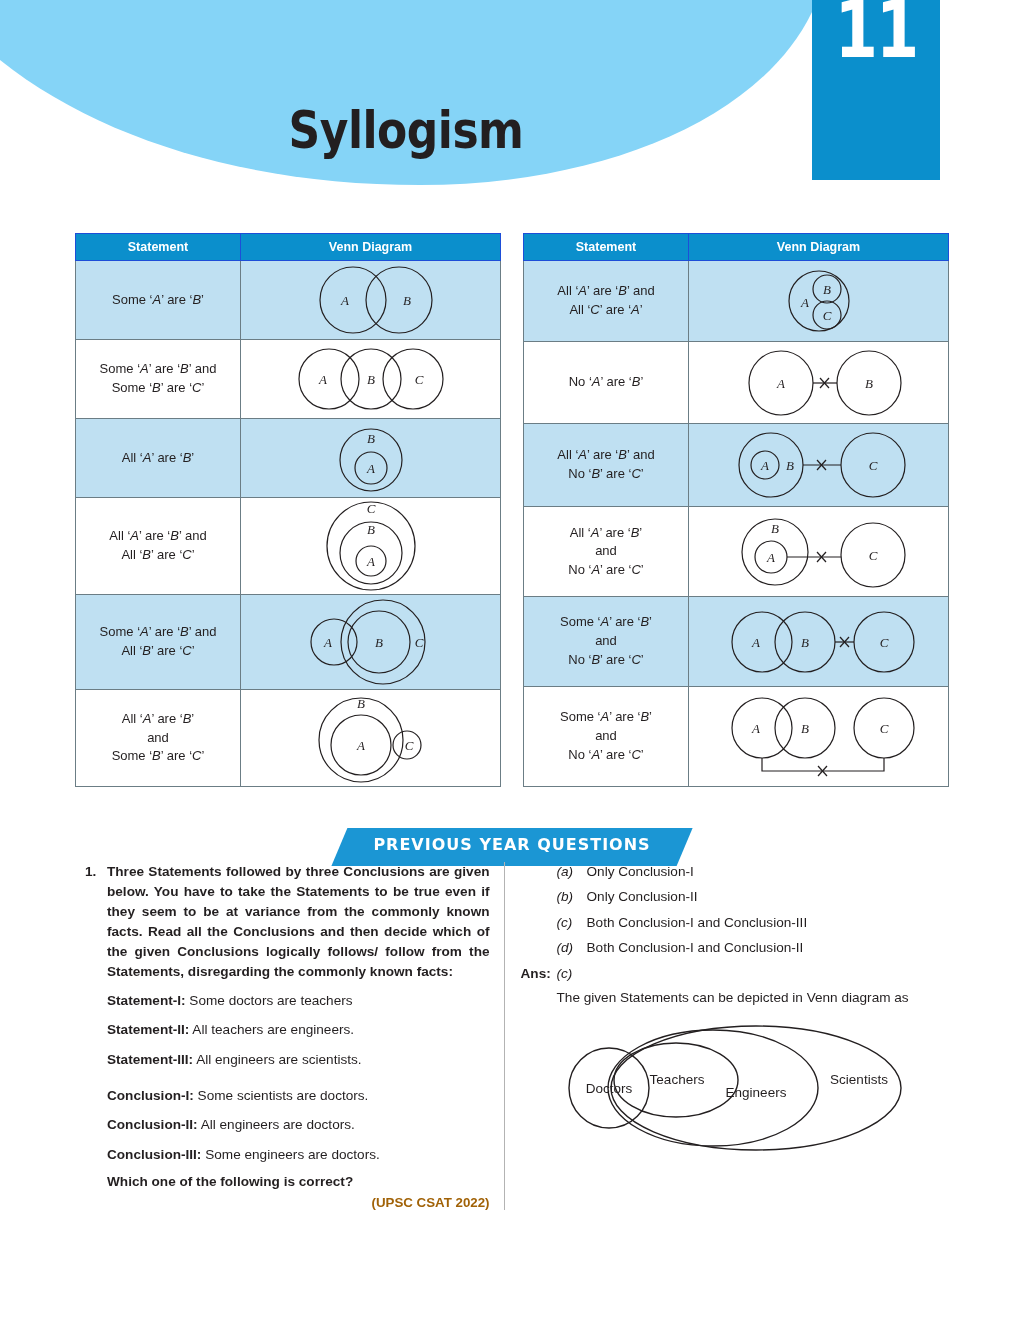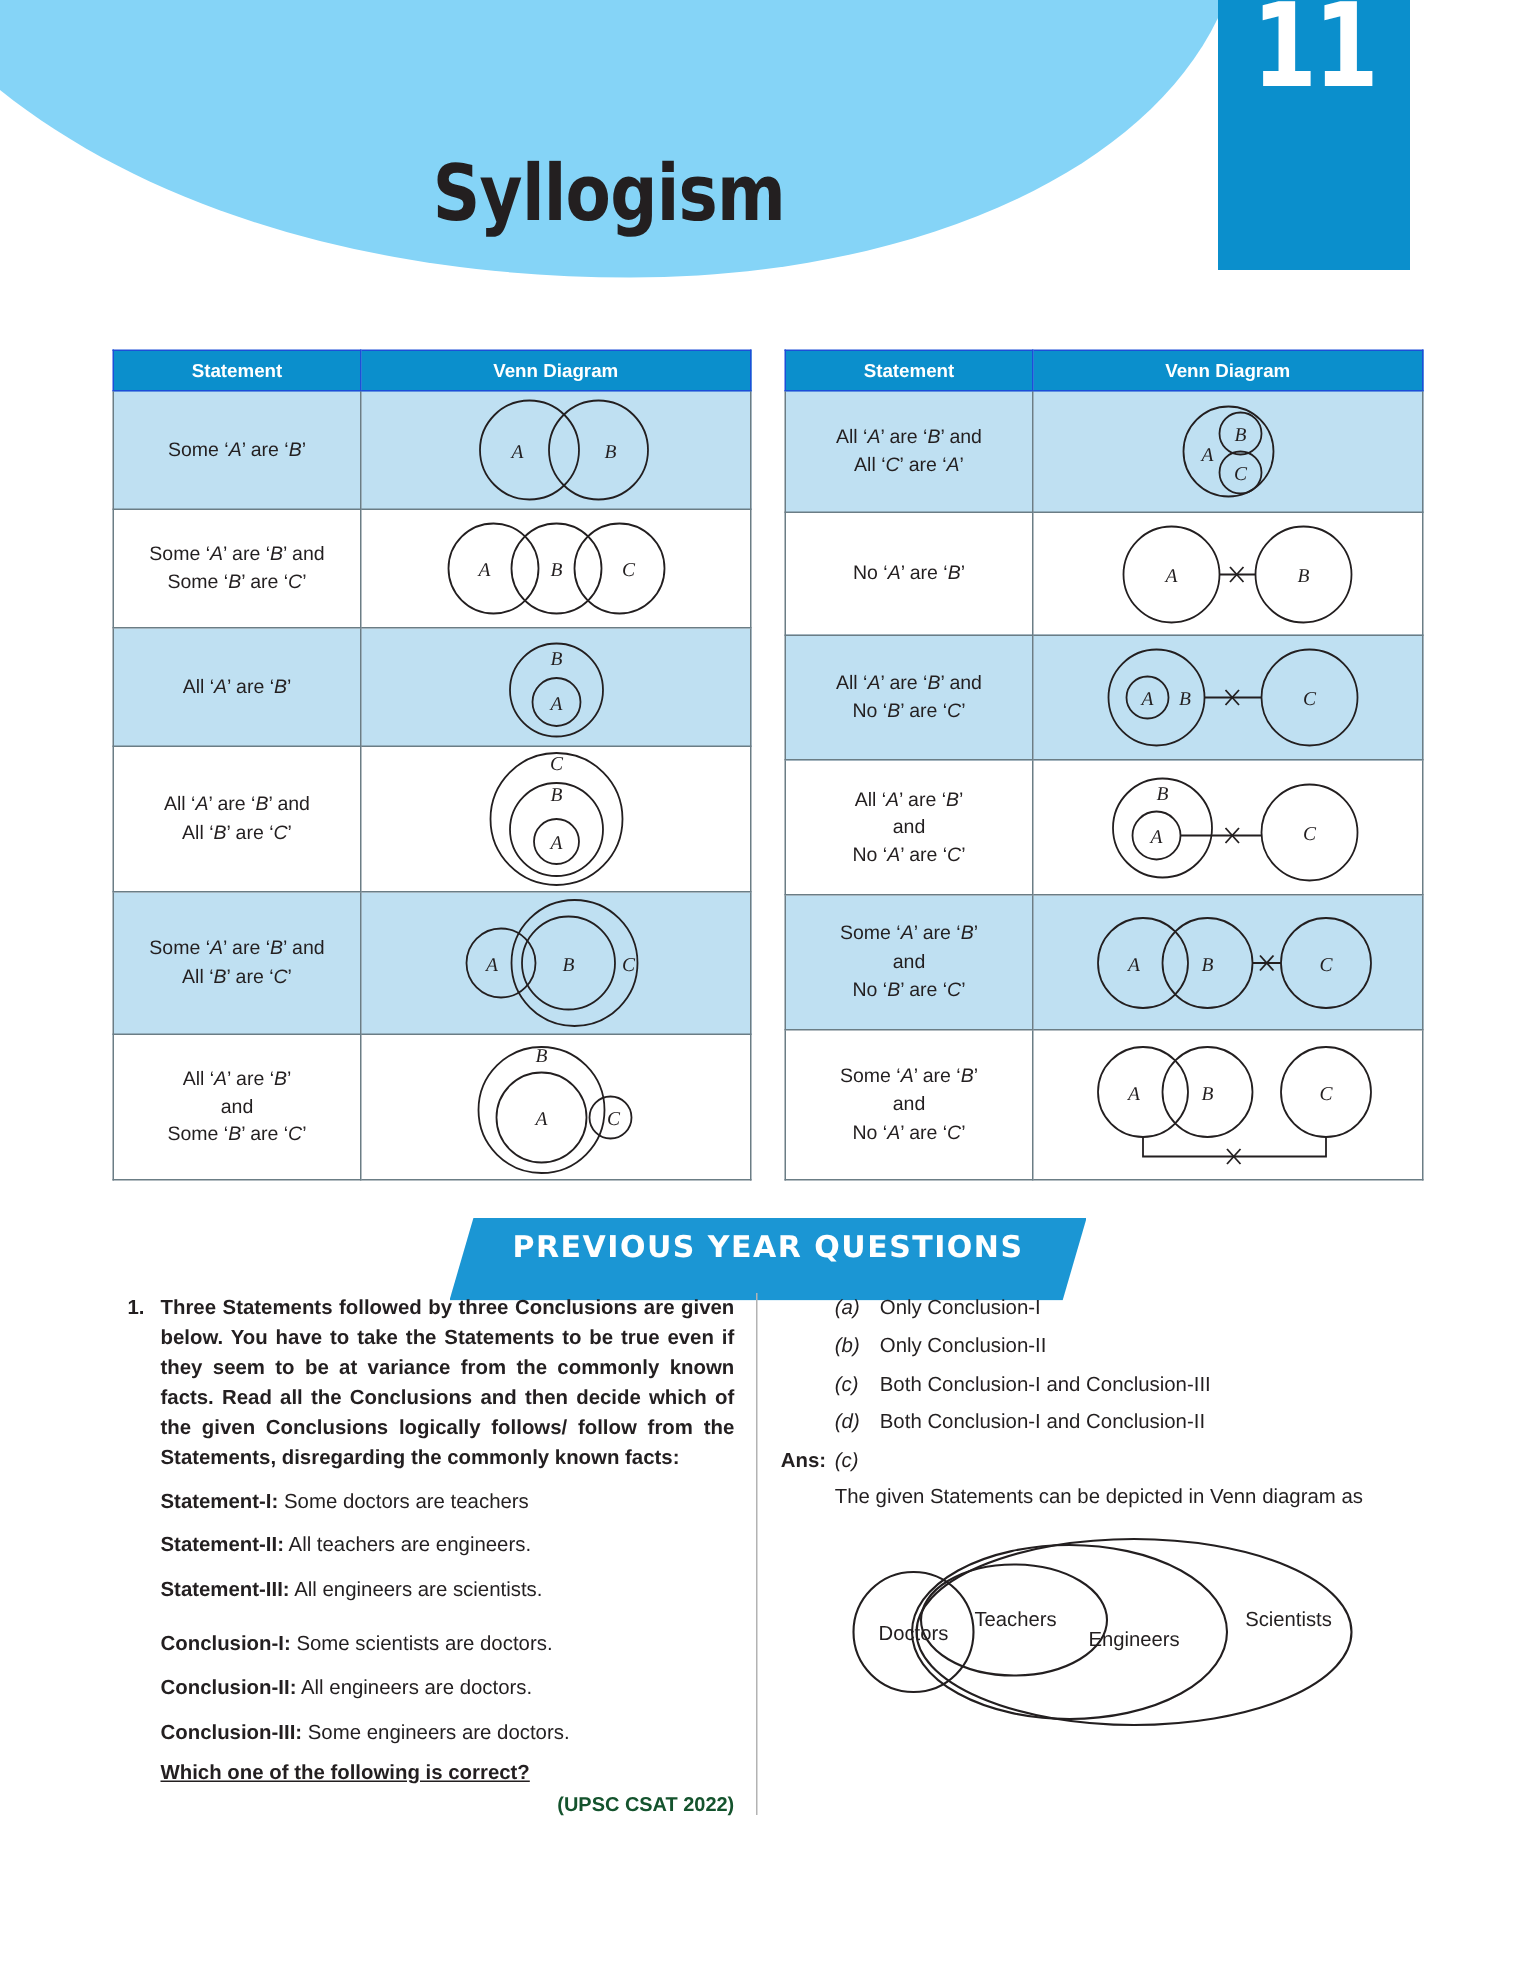--- a/index.html
+++ b/index.html
@@ -131,27 +131,28 @@
     top: 812px;
     left: 0;
     width: 1024px;
     display: flex;
     justify-content: center;
   }
   .pyq-banner {
     background: #1b96d4;
     color: #ffffff;
     font-family: "DejaVu Sans", sans-serif;
-    font-size: 20px;
+    font-size: 16px;
     font-weight: bold;
     letter-spacing: 1px;
-    padding: 7px 42px 24px 42px;
+    padding: 7px 42px 12px 42px;
     clip-path: polygon(16px 0, 100% 0, calc(100% - 16px) 100%, 0 100%);
     font-variant: small-caps;
     text-transform: uppercase;
+    margin-top: 16px;
   }
 
   
   .qa-wrap {
     position: absolute;
     top: 862px;
     left: 0;
     width: 1024px;
     padding: 0 60px 0 85px;
     box-sizing: border-box;
@@ -189,26 +190,25 @@
     margin-top: 9px;
     padding-left: 22px;
   }
   .q-line b { font-weight: bold; }
   .q-gap { margin-top: 16px; }
   .q-bold {
     font-size: 13.6px;
     font-weight: bold;
     margin-top: 9px;
     padding-left: 22px;
-    text-decoration: underline;
   }
   .q-source {
     margin-top: 6px;
     text-align: right;
-    color: #14532d;
+    color: #a16207;
     font-weight: bold;
     font-size: 13.3px;
   }
 
   .opt-row {
     display: flex;
     font-size: 13.6px;
     line-height: 1.5;
     margin-bottom: 5px;
     padding-left: 36px;

